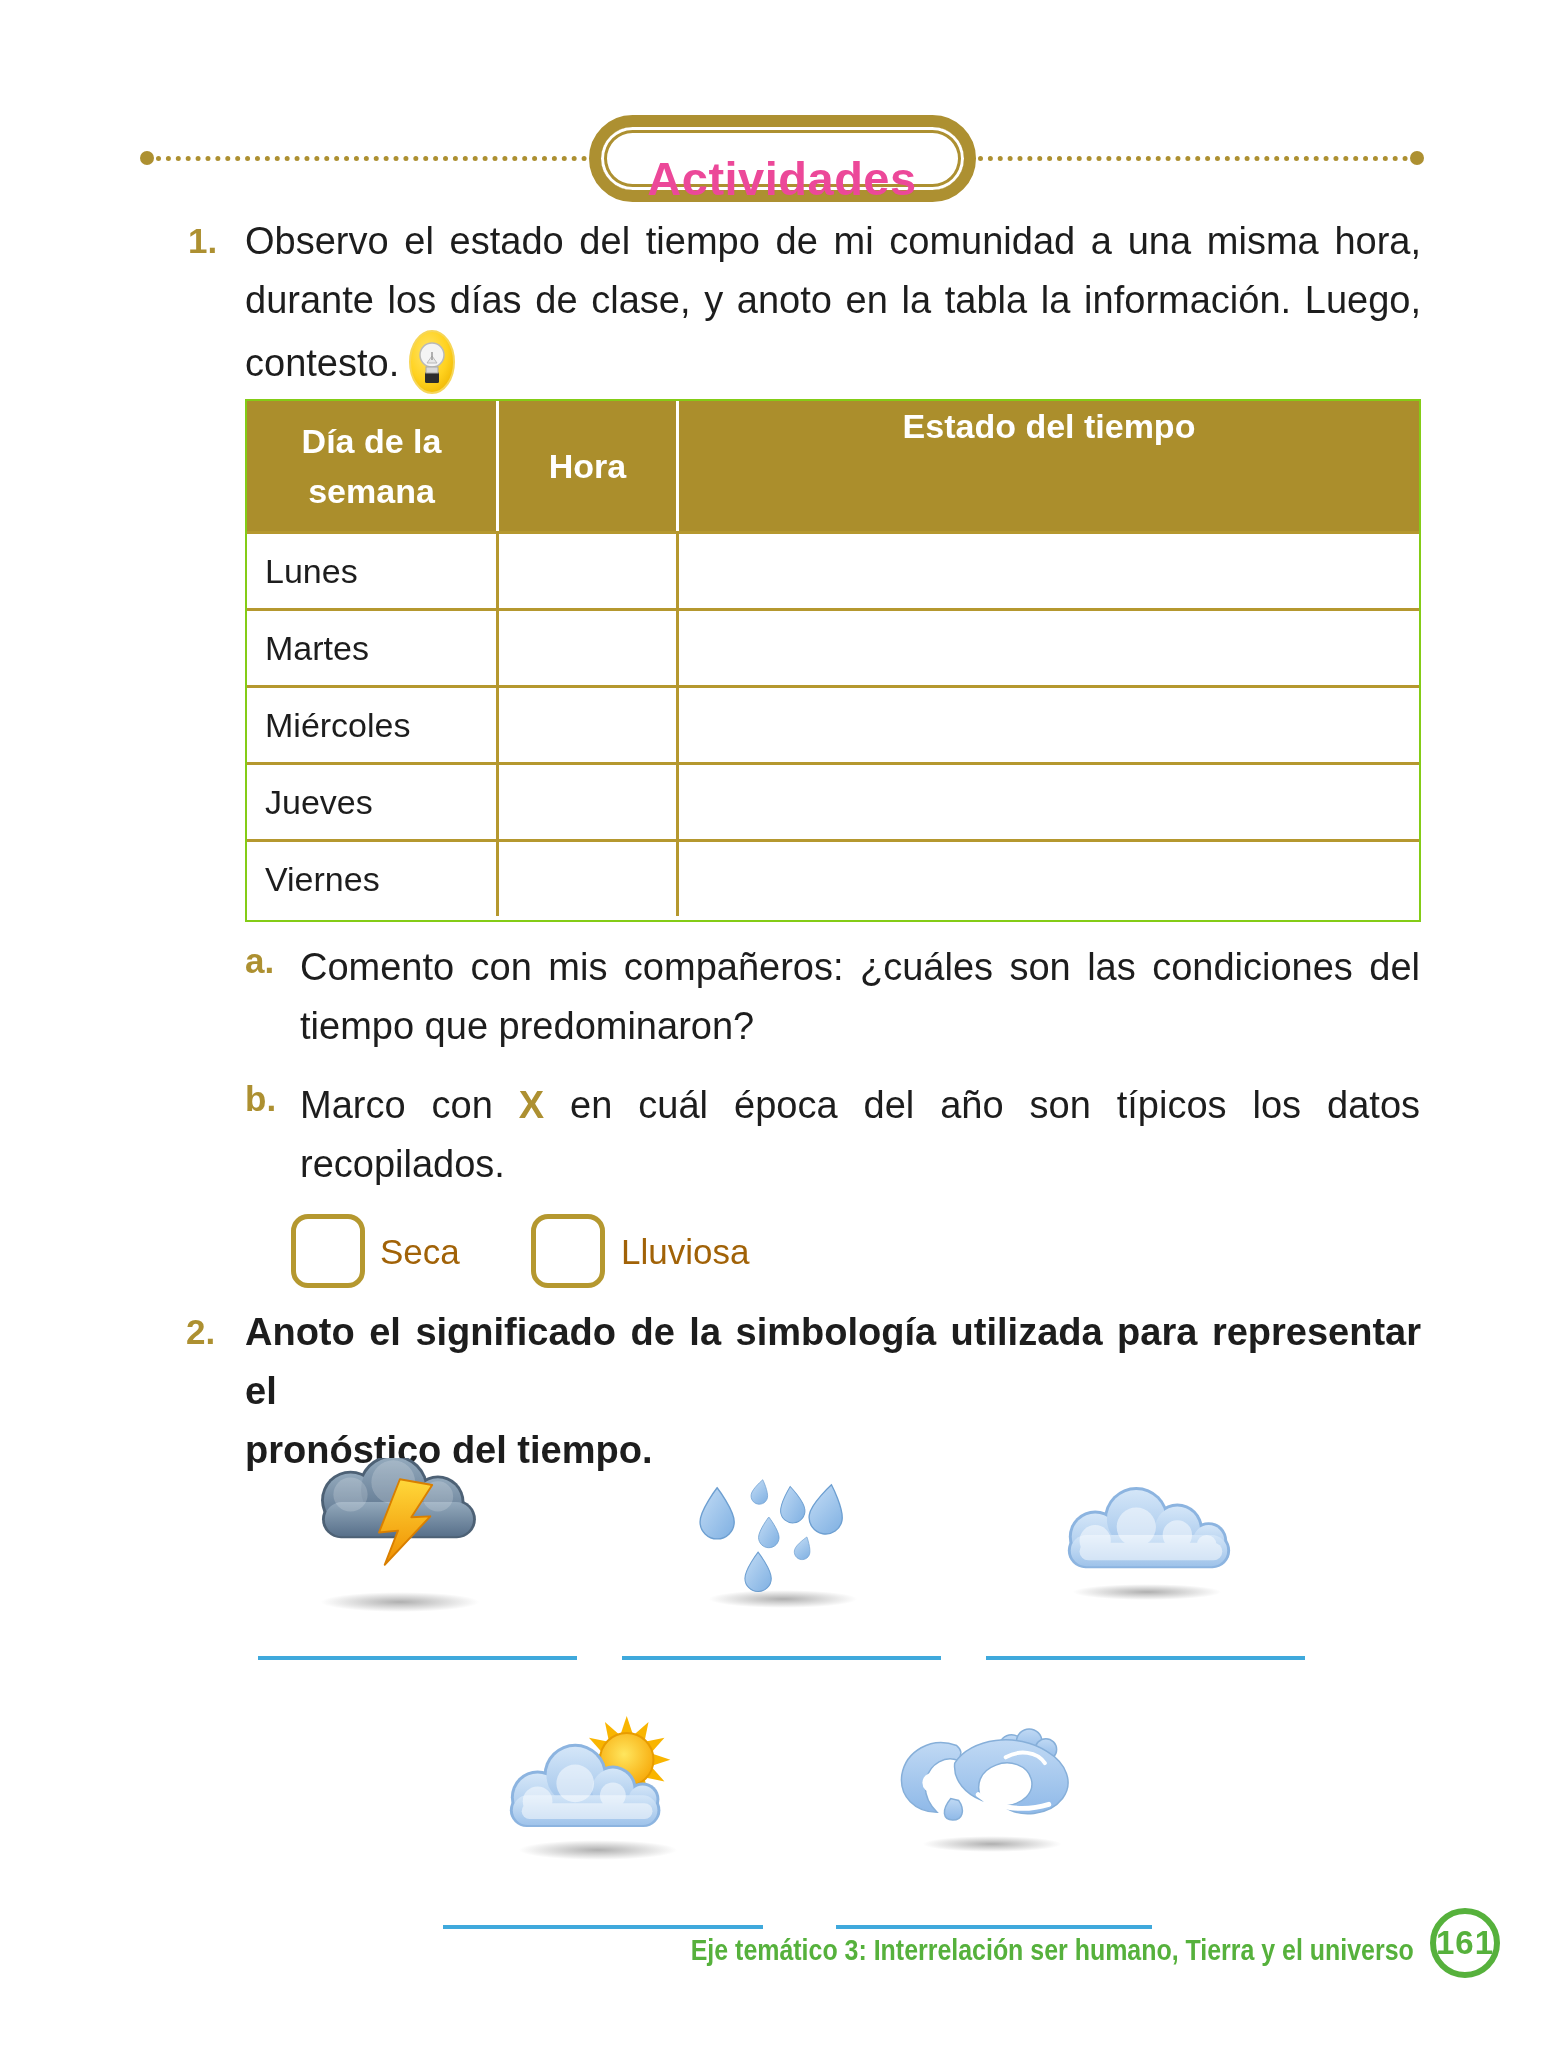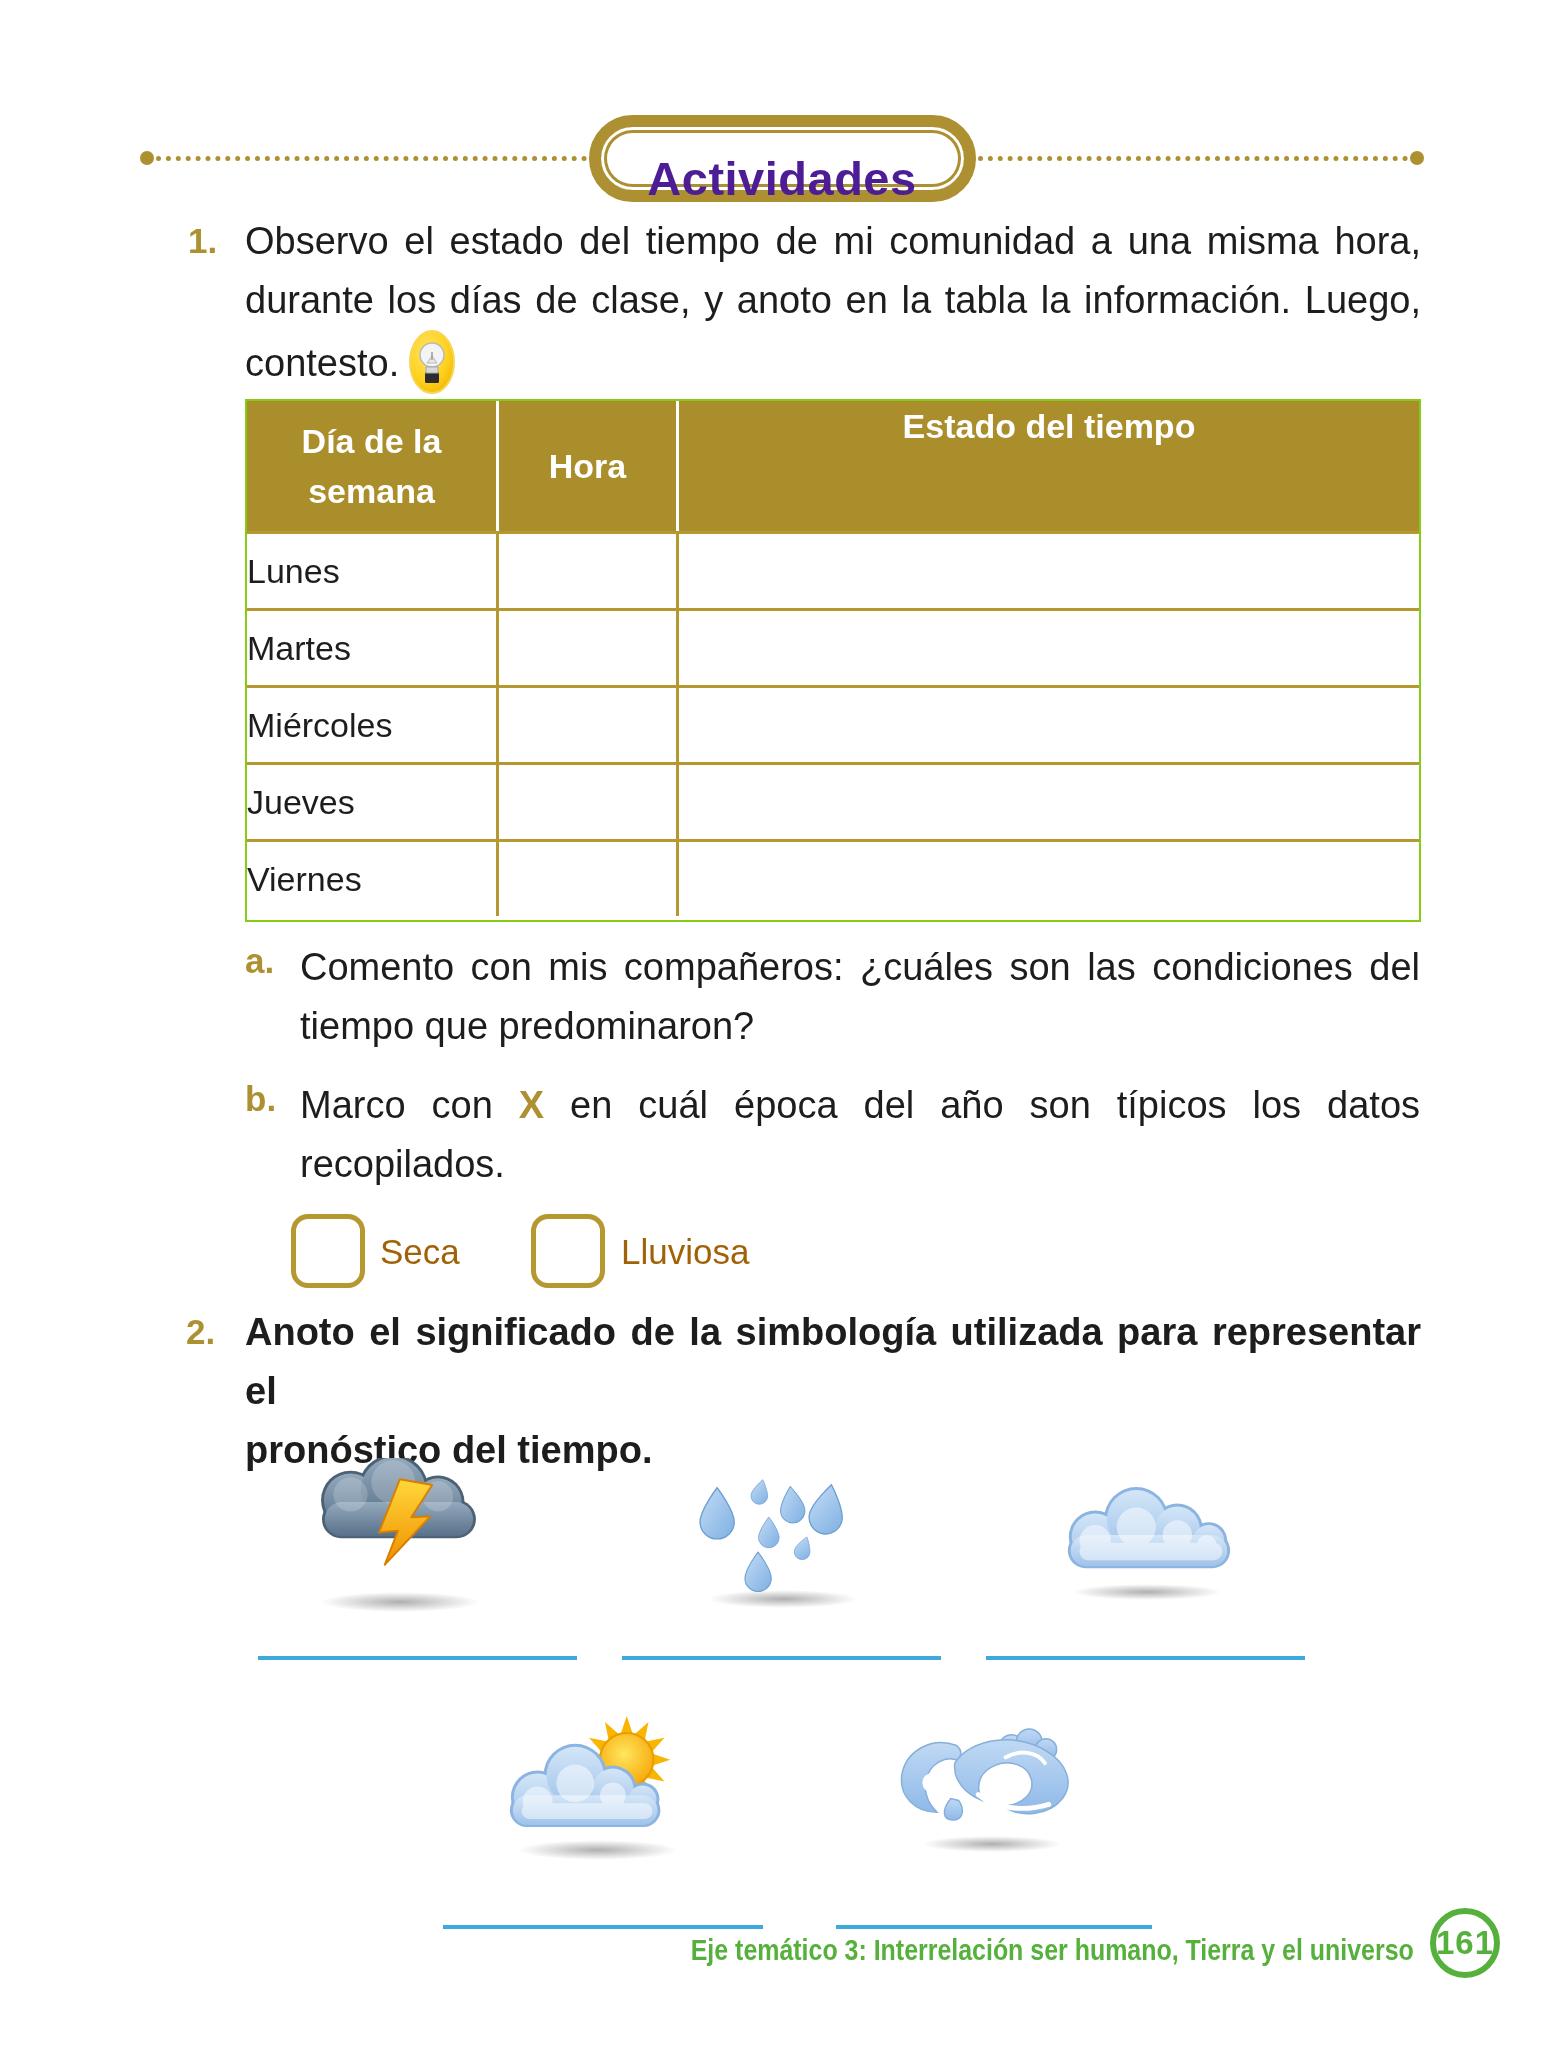--- a/index.html
+++ b/index.html
@@ -9,38 +9,38 @@
   }
   
   .act-header{position:absolute;left:140px;top:112px;width:1284px;height:92px;display:flex;align-items:center;}
   .end-dot{width:14px;height:14px;border-radius:50%;background:#ad9031;flex:0 0 auto;}
   .dot-rule{flex:1 1 auto;border-top:5px dotted #ad9031;height:0;margin:0 2px;}
   .badge{
     flex:0 0 auto;width:363px;height:63px;border:12px solid #ad9031;border-radius:46px;
     box-shadow:inset 0 0 0 3px #ffffff, inset 0 0 0 6px #ad9031;
     display:flex;align-items:center;justify-content:center;background:#fff;
   }
-  .badge span{font-size:47px;font-weight:bold;color:#4c1d95;letter-spacing:0.5px;margin-top:40px;}
+  .badge span{font-size:47px;font-weight:bold;color:#ec4899;letter-spacing:0.5px;margin-top:40px;}
   
   .num{position:absolute;font-size:35px;font-weight:bold;color:#ad9031;}
   .itext{position:absolute;font-size:38px;line-height:59px;color:#1d1d1d;}
   .jline{text-align:justify;text-align-last:justify;}
   .goldx{color:#ad9031;font-weight:bold;}
   .bulb{vertical-align:-18px;margin-left:10px;}
   
   .wtable{position:absolute;left:245px;top:399px;width:1176px;height:523px;border:2px solid #84cc16;box-sizing:border-box;}
   .thead{display:flex;height:130px;background:#ab8e2c;}
   .thead .c1{width:252px;border-right:3px solid #ffffff;box-sizing:border-box;display:flex;align-items:center;justify-content:center;text-align:center;}
   .thead .c2{width:180px;border-right:3px solid #ffffff;box-sizing:border-box;display:flex;align-items:center;justify-content:center;}
   .thead .c3{flex:1;display:flex;align-items:flex-start;justify-content:center;}
   .thead span{color:#ffffff;font-weight:bold;font-size:34px;line-height:50px;}
   .thead .c1 span{width:170px;}
   .trow{display:flex;height:77px;border-top:3px solid #b5982f;box-sizing:border-box;}
   .trow .c1{width:252px;border-right:3px solid #b5982f;box-sizing:border-box;display:flex;align-items:center;}
-  .trow .c1 span{font-size:34px;}
+  .trow .c1 span{padding-left:18px;font-size:34px;}
   .trow .c2{width:180px;border-right:3px solid #b5982f;box-sizing:border-box;}
   .trow .c3{flex:1;}
   
   .chk{position:absolute;width:64px;height:64px;border:5px solid #b5982f;border-radius:17px;background:#fff;}
   .chklab{position:absolute;font-size:35px;color:#a16207;}
   
   .ans-line{position:absolute;height:4px;background:#3fa9dc;}
   .shadow{position:absolute;background:radial-gradient(ellipse at center, rgba(110,110,110,0.55) 0%, rgba(110,110,110,0) 70%);}
   .wicon{position:absolute;}
   

